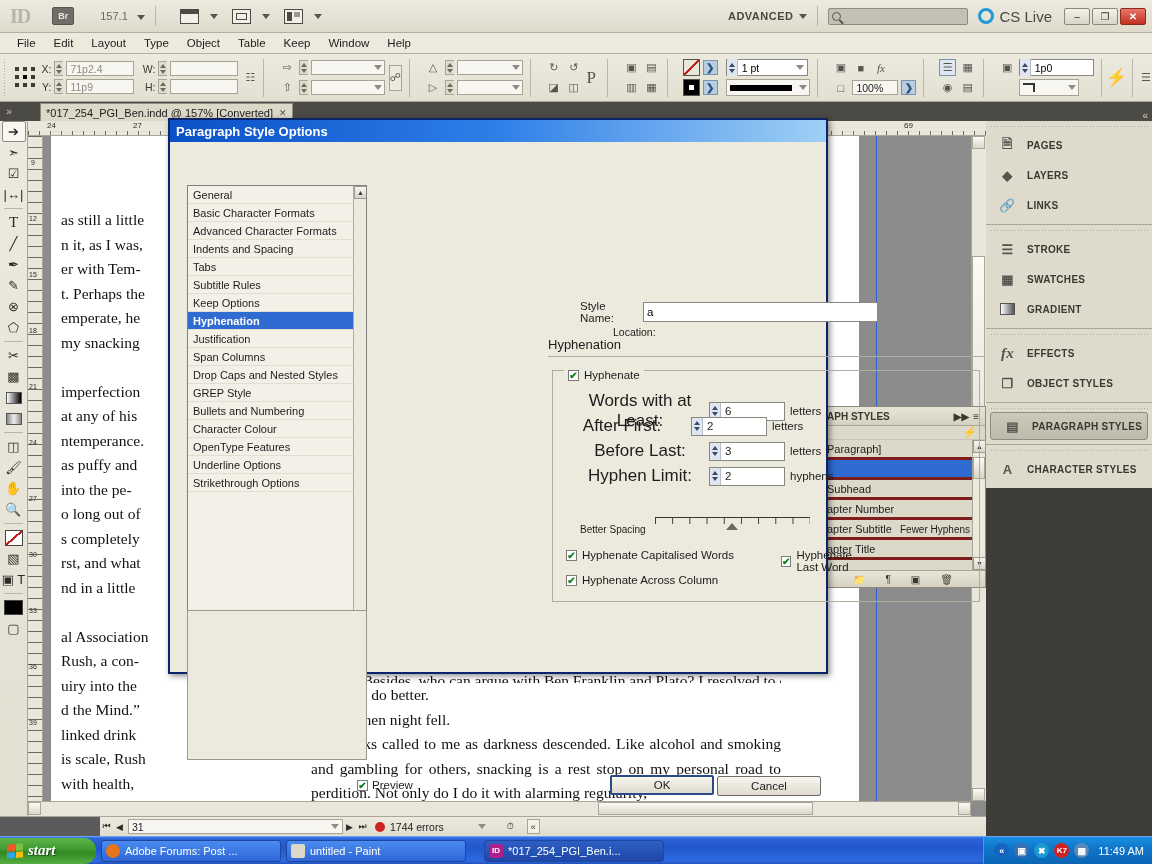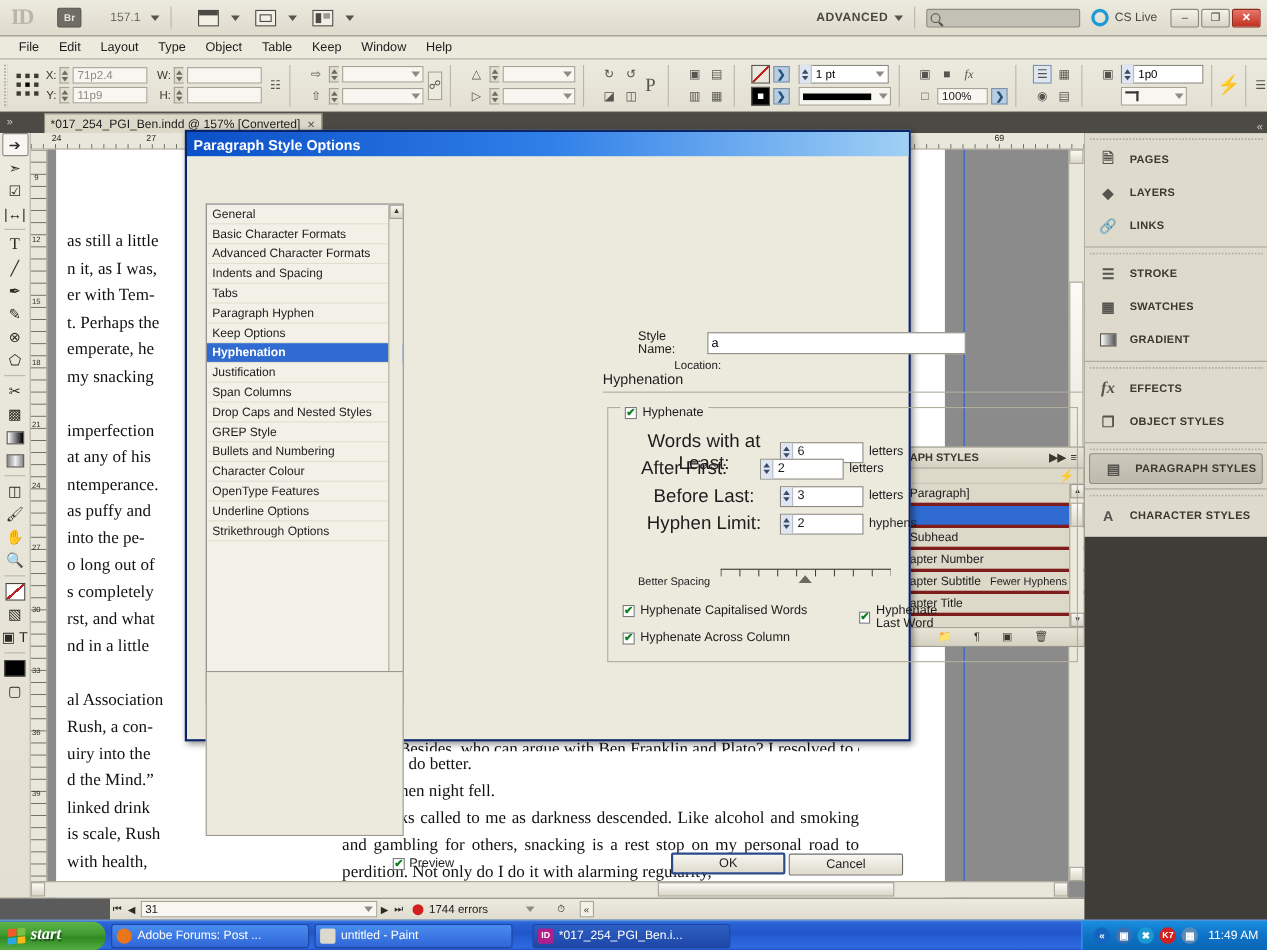--- a/index.html
+++ b/index.html
@@ -37,21 +37,21 @@
   .ic-box3:before{content:"";position:absolute;left:2px;top:2px;width:5px;bottom:2px;background:#4c4a44;}
   .ic-box3:after{content:"";position:absolute;left:9px;top:2px;right:2px;height:5px;background:#9b998f;}
   .grp { display:flex; align-items:center; gap:5px; margin-left:14px; }
   .spacer { flex:1; }
   .adv { font-size:11px; font-weight:bold; color:#4a4840; letter-spacing:0.5px; }
   .searchbox { width:140px; height:17px; background:#c3c1b6; border:1px solid #8e8c82;
                border-radius:2px; display:flex; align-items:center; padding-left:3px; }
   .mag { width:9px;height:9px;border:1.5px solid #55544e;border-radius:50%;position:relative;}
   .mag:after{content:"";position:absolute;right:-4px;bottom:-3px;width:5px;height:1.5px;background:#55544e;transform:rotate(45deg);}
   .cslive-ic { width:16px;height:16px;border:3px solid #1e9ad6;border-radius:50%;margin-left:10px;}
-  .cslive-tx { margin-left:5px; color:#4a4840; font-size:11px; }
+  .cslive-tx { margin-left:5px; color:#4a4840; font-size:15px; }
   .winbtns { display:flex; margin-left:12px; margin-right:6px; gap:2px; }
   .wbtn { width:26px;height:17px; border:1px solid #8a887e; border-radius:2px;
           background:linear-gradient(to bottom,#f4f2e8,#d8d5c7); display:flex;
           align-items:center;justify-content:center; font-size:10px;color:#3a382f;}
   .wbtn.close { background:linear-gradient(to bottom,#e8776a,#c03020); border-color:#8a2a1c; color:#fff; font-weight:bold;}
 
   
   .menubar { position:absolute; left:0; top:33px; width:1152px; height:21px;
              background:#ece9dd; border-bottom:1px solid #b3b0a2; display:flex;
              align-items:center; padding-left:8px; }
@@ -769,21 +769,21 @@
       <span>Paragraph Style Options</span>
     </div>
     <div class="dlgbody">
 
       <div class="listbox">
         <div class="lbitem">General</div>
         <div class="lbitem">Basic Character Formats</div>
         <div class="lbitem">Advanced Character Formats</div>
         <div class="lbitem">Indents and Spacing</div>
         <div class="lbitem">Tabs</div>
-        <div class="lbitem">Paragraph Hyphen</div>
+        <div class="lbitem">Subtitle Rules</div>
         <div class="lbitem">Keep Options</div>
         <div class="lbitem sel">Hyphenation</div>
         <div class="lbitem">Justification</div>
         <div class="lbitem">Span Columns</div>
         <div class="lbitem">Drop Caps and Nested Styles</div>
         <div class="lbitem">GREP Style</div>
         <div class="lbitem">Bullets and Numbering</div>
         <div class="lbitem">Character Colour</div>
         <div class="lbitem">OpenType Features</div>
         <div class="lbitem">Underline Options</div>

